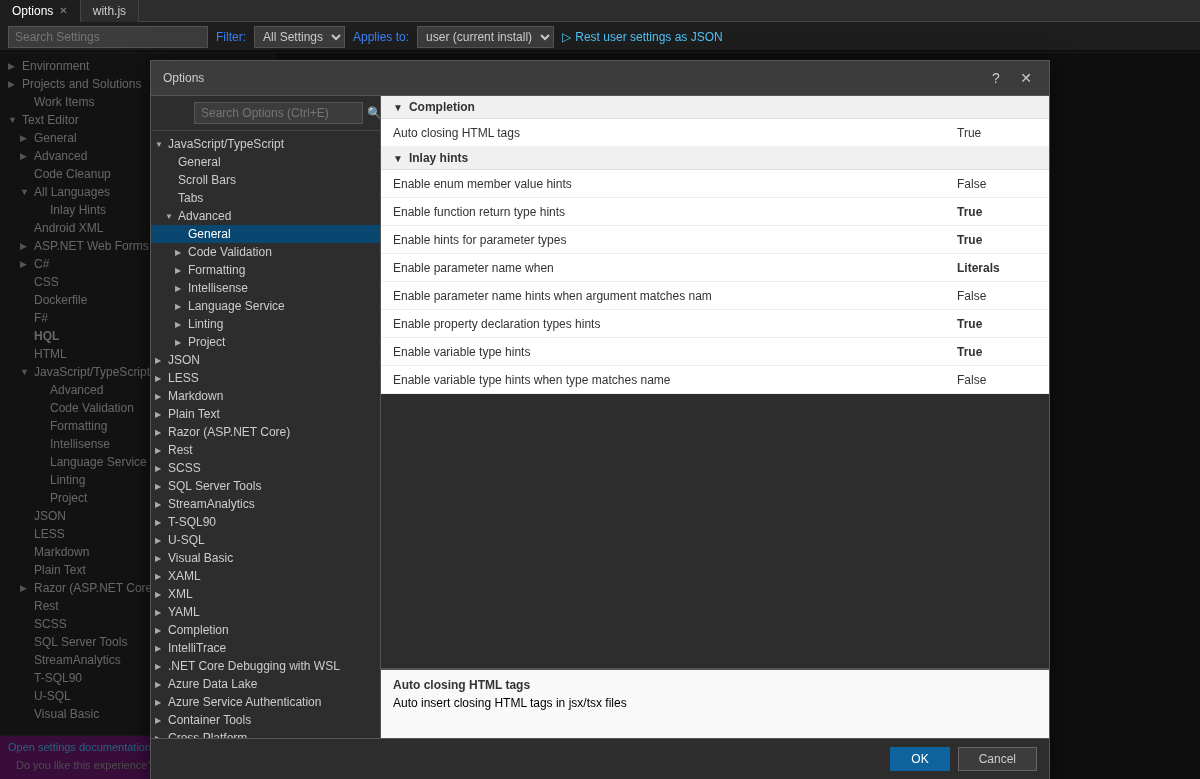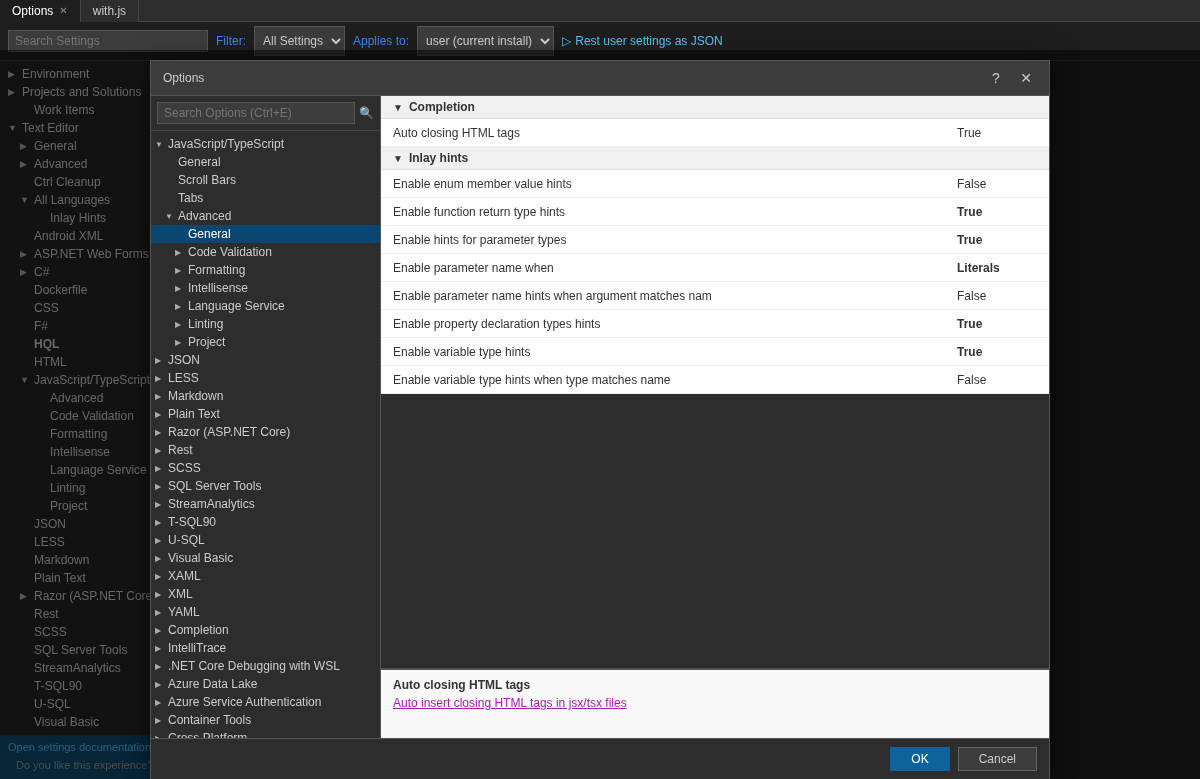--- a/index.html
+++ b/index.html
@@ -59,21 +59,21 @@
     .filter-label {
       color: #3b82f6;
       font-size: 12px;
     }
     .filter-select {
       background: #3c3c3c;
       border: 1px solid #555;
       color: #ccc;
       font-size: 12px;
       padding: 1px 4px;
-      height: 30px;
+      height: 22px;
     }
     .edit-json-btn {
       background: transparent;
       border: none;
       color: #4fc3f7;
       font-size: 12px;
       cursor: pointer;
       display: flex;
       align-items: center;
       gap: 4px;
@@ -193,20 +193,21 @@
       gap: 4px;
     }
     .modal-search input {
       flex: 1;
       background: #3c3c3c;
       border: 1px solid #555;
       color: #ccc;
       font-size: 12px;
       padding: 2px 6px;
       height: 22px;
+      margin-left: 37px;
     }
     .modal-tree {
       flex: 1;
       overflow-y: auto;
       padding: 4px 0;
     }
     .tree-item {
       padding: 2px 4px;
       cursor: pointer;
       display: flex;
@@ -278,22 +279,21 @@
       min-height: 70px;
     }
     .settings-detail-title {
       font-size: 12px;
       font-weight: bold;
       color: #333;
       margin-bottom: 4px;
     }
     .settings-detail-desc {
       font-size: 12px;
-      color: #a21caf;
-      text-decoration: underline;
+      color: #000000;
     }
 
     
     .modal-footer {
       border-top: 1px solid #555;
       padding: 8px 12px;
       display: flex;
       justify-content: flex-end;
       gap: 8px;
       background: #2d2d2d;
@@ -368,21 +368,21 @@
       <div class="sidebar-item" style="padding-left: 20px;">
         <span class="arrow">▶</span>
         <span>General</span>
       </div>
       <div class="sidebar-item" style="padding-left: 20px;">
         <span class="arrow">▶</span>
         <span>Advanced</span>
       </div>
       <div class="sidebar-item" style="padding-left: 20px;">
         <span class="arrow"></span>
-        <span>Ctrl Cleanup</span>
+        <span>Code Cleanup</span>
       </div>
       <div class="sidebar-item" style="padding-left: 20px;">
         <span class="arrow">▼</span>
         <span>All Languages</span>
       </div>
       <div class="sidebar-item" style="padding-left: 36px;">
         <span class="arrow"></span>
         <span>Inlay Hints</span>
       </div>
       <div class="sidebar-item" style="padding-left: 20px;">
@@ -392,25 +392,25 @@
       <div class="sidebar-item" style="padding-left: 20px;">
         <span class="arrow">▶</span>
         <span>ASP.NET Web Forms</span>
       </div>
       <div class="sidebar-item" style="padding-left: 20px;">
         <span class="arrow">▶</span>
         <span>C#</span>
       </div>
       <div class="sidebar-item" style="padding-left: 20px;">
         <span class="arrow"></span>
+        <span>CSS</span>
+      </div>
+      <div class="sidebar-item" style="padding-left: 20px;">
+        <span class="arrow"></span>
         <span>Dockerfile</span>
-      </div>
-      <div class="sidebar-item" style="padding-left: 20px;">
-        <span class="arrow"></span>
-        <span>CSS</span>
       </div>
       <div class="sidebar-item" style="padding-left: 20px;">
         <span class="arrow"></span>
         <span>F#</span>
       </div>
       <div class="sidebar-item" style="padding-left: 20px; font-weight: bold;">
         <span class="arrow"></span>
         <span>HQL</span>
       </div>
       <div class="sidebar-item" style="padding-left: 20px;">
@@ -709,20 +709,20 @@
         </div>
       </div>
     </div>
     <div class="modal-footer">
       <button class="footer-btn primary">OK</button>
       <button class="footer-btn">Cancel</button>
     </div>
   </div>
 </div>
 
-<div style="position:fixed;bottom:0;left:0;width:275px;background:#0c4a6e;padding:4px 8px;border-top:1px solid #333;z-index:10;">
+<div style="position:fixed;bottom:0;left:0;width:275px;background:#701a75;padding:4px 8px;border-top:1px solid #333;z-index:10;">
   <a href="#" style="color:#4fc3f7;font-size:11px;text-decoration:none;">Open settings documentation</a>
   <div class="feedback-bar">
     <span>Do you like this experience?</span>
     <span style="cursor:pointer;">👍</span>
     <span style="cursor:pointer;">👎</span>
   </div>
 </div>
 
 </body></html>

